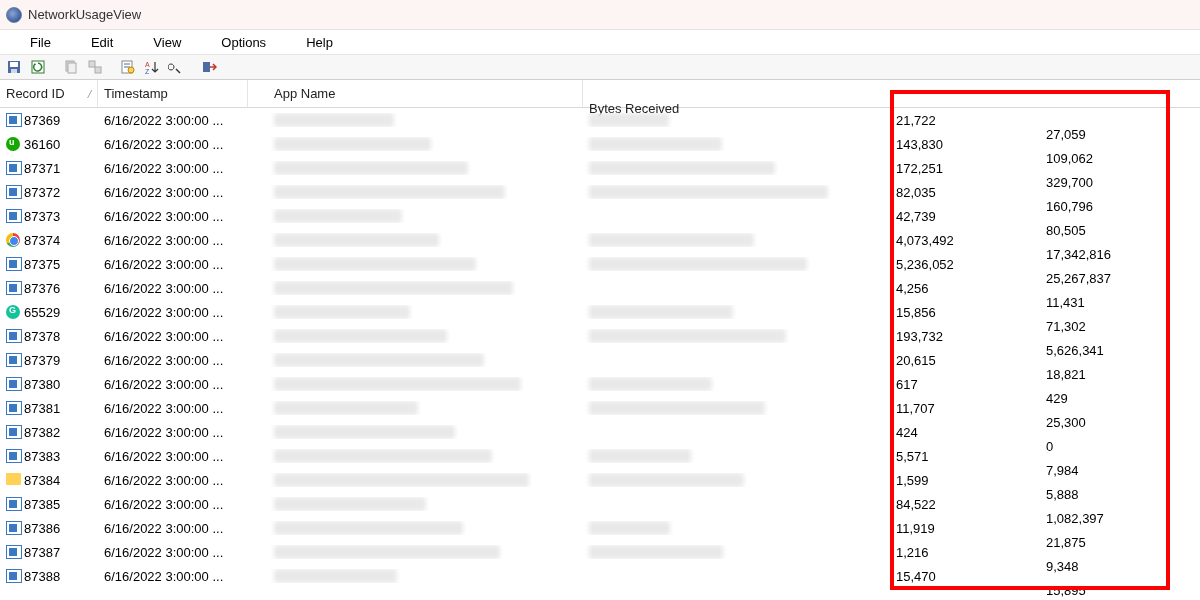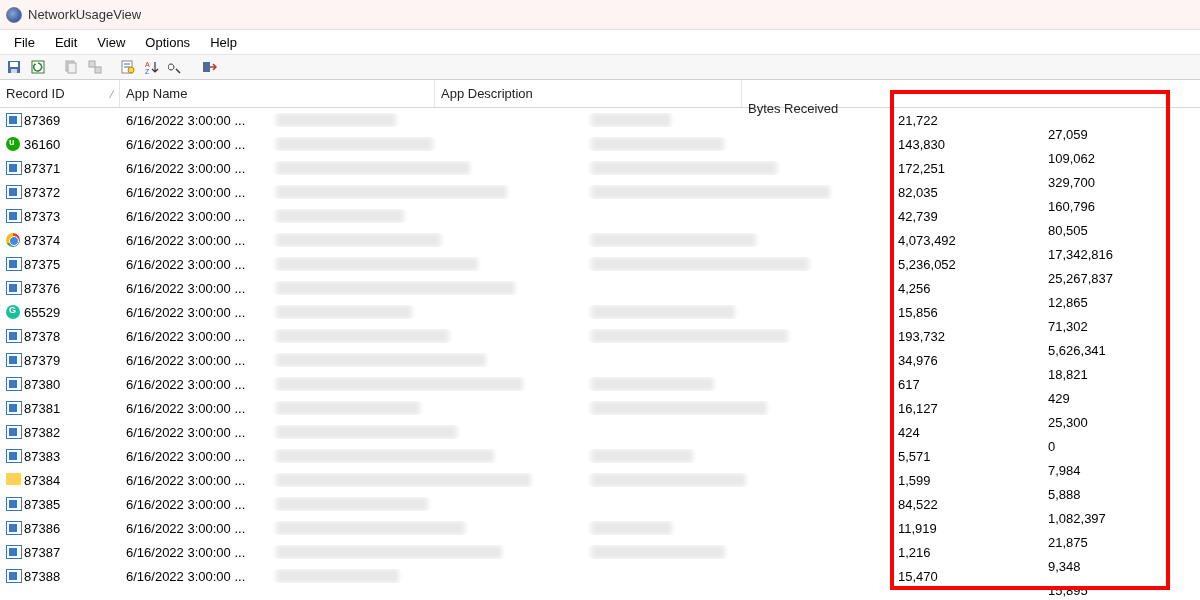--- a/index.html
+++ b/index.html
@@ -23,22 +23,23 @@
   .titlebar .app-icon {
     width:16px; height:16px; margin-right:6px;
     border-radius:50%;
     background: radial-gradient(circle at 40% 40%, #8aa5d6, #3c5d9c 70%);
     border:1px solid #6a7ca4;
   }
   .titlebar .title { font-size:13px; color:#333; }
   .menubar {
     height: 24px;
     display:flex; align-items:center;
-    padding: 0 4px;
+    padding: 0 20px;
     background:#fff;
+    gap:20px;
   }
   .menubar .menu-item { padding: 2px 10px; cursor:default; }
   .toolbar {
     height: 26px;
     display:flex; align-items:center;
     padding: 0 4px;
     gap: 4px;
     background:#f7f7f7;
     border-top:1px solid #e5e5e5;
     border-bottom:1px solid #d0d0d0;
@@ -135,23 +136,23 @@
     border-radius:3px;
     height:14px;
     filter: blur(2px);
   }
   .highlight-box {
     position:absolute;
     border:4px solid #ff0000;
     pointer-events:none;
   }
   
-  .c-id   { width:120px; }
+  .c-id   { width:98px; }
   .c-ts   { width:150px; }
-  .c-app  { width:315px; }
+  .c-app  { width:315px;margin-left:20px; }
   .c-desc { width:307px; }
   .c-sent { width:150px; }
   .c-recv { width:150px;margin-top:28px; }
   
   svg { display:block; }
 </style>
 </head>
 <body>
 
 <div class="window">
@@ -226,25 +227,25 @@
           <path d="M9 8 L14 8 M12 5 L15 8 L12 11" fill="none" stroke="#c0392b" stroke-width="1.5"></path>
         </svg>
     </div>
   </div>
 
   <div class="header-row">
     <div class="header-cell c-id">
       <span>Record ID</span>
       <span class="sort-ind">⁄</span>
     </div>
+    <div class="header-cell c-ts">
+      <span>Timestamp</span>
+    </div>
     <div class="header-cell c-app">
       <span>App Name</span>
-    </div>
-    <div class="header-cell c-desc">
-      <span>App Description</span>
     </div>
     <div class="header-cell c-recv" style="border-right:none;">
       <span>Bytes Received</span>
     </div>
   </div>
 
   <div class="grid-body" id="grid-body">
       <div class="row">
         <div class="cell c-id">
           <div class="rec-icon">
@@ -368,21 +369,21 @@
             <div class="doc-icon"></div>
           </div>
           <span>87376</span>
         </div>
         <div class="cell c-ts">6/16/2022 3:00:00 ...</div>
         <div class="cell c-app">
           <div class="blur-block" style="width: 239px;"></div>
         </div>
         <div class="cell c-desc"></div>
         <div class="cell c-sent">4,256</div>
-        <div class="cell c-recv">12,865</div>
+        <div class="cell c-recv">11,431</div>
       </div>
       <div class="row">
         <div class="cell c-id">
           <div class="rec-icon">
             <div class="green-g-icon"></div>
           </div>
           <span>65529</span>
         </div>
         <div class="cell c-ts">6/16/2022 3:00:00 ...</div>
         <div class="cell c-app">
@@ -416,21 +417,21 @@
           <div class="rec-icon">
             <div class="doc-icon"></div>
           </div>
           <span>87379</span>
         </div>
         <div class="cell c-ts">6/16/2022 3:00:00 ...</div>
         <div class="cell c-app">
           <div class="blur-block" style="width: 210px;"></div>
         </div>
         <div class="cell c-desc"></div>
-        <div class="cell c-sent">34,976</div>
+        <div class="cell c-sent">20,615</div>
         <div class="cell c-recv">18,821</div>
       </div>
       <div class="row">
         <div class="cell c-id">
           <div class="rec-icon">
             <div class="doc-icon"></div>
           </div>
           <span>87380</span>
         </div>
         <div class="cell c-ts">6/16/2022 3:00:00 ...</div>
@@ -450,21 +451,21 @@
           </div>
           <span>87381</span>
         </div>
         <div class="cell c-ts">6/16/2022 3:00:00 ...</div>
         <div class="cell c-app">
           <div class="blur-block" style="width: 144px;"></div>
         </div>
         <div class="cell c-desc">
           <div class="blur-block" style="width: 176px;"></div>
         </div>
-        <div class="cell c-sent">16,127</div>
+        <div class="cell c-sent">11,707</div>
         <div class="cell c-recv">25,300</div>
       </div>
       <div class="row">
         <div class="cell c-id">
           <div class="rec-icon">
             <div class="doc-icon"></div>
           </div>
           <span>87382</span>
         </div>
         <div class="cell c-ts">6/16/2022 3:00:00 ...</div>

